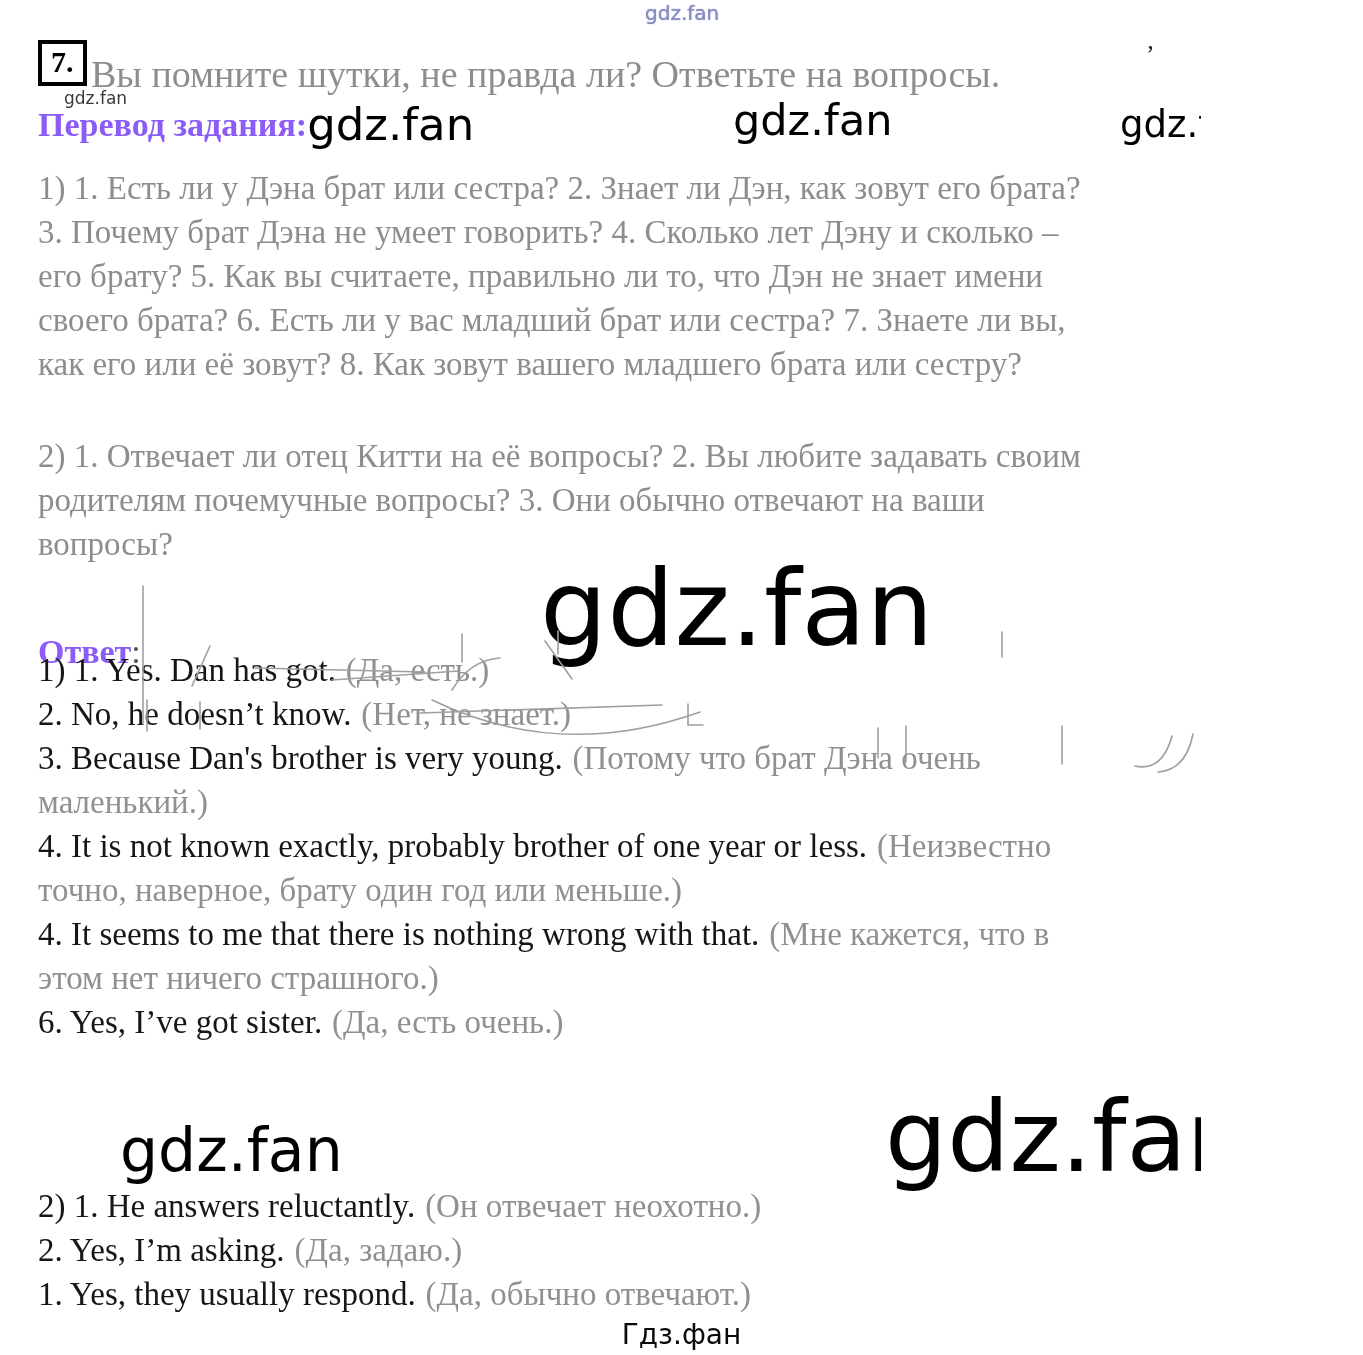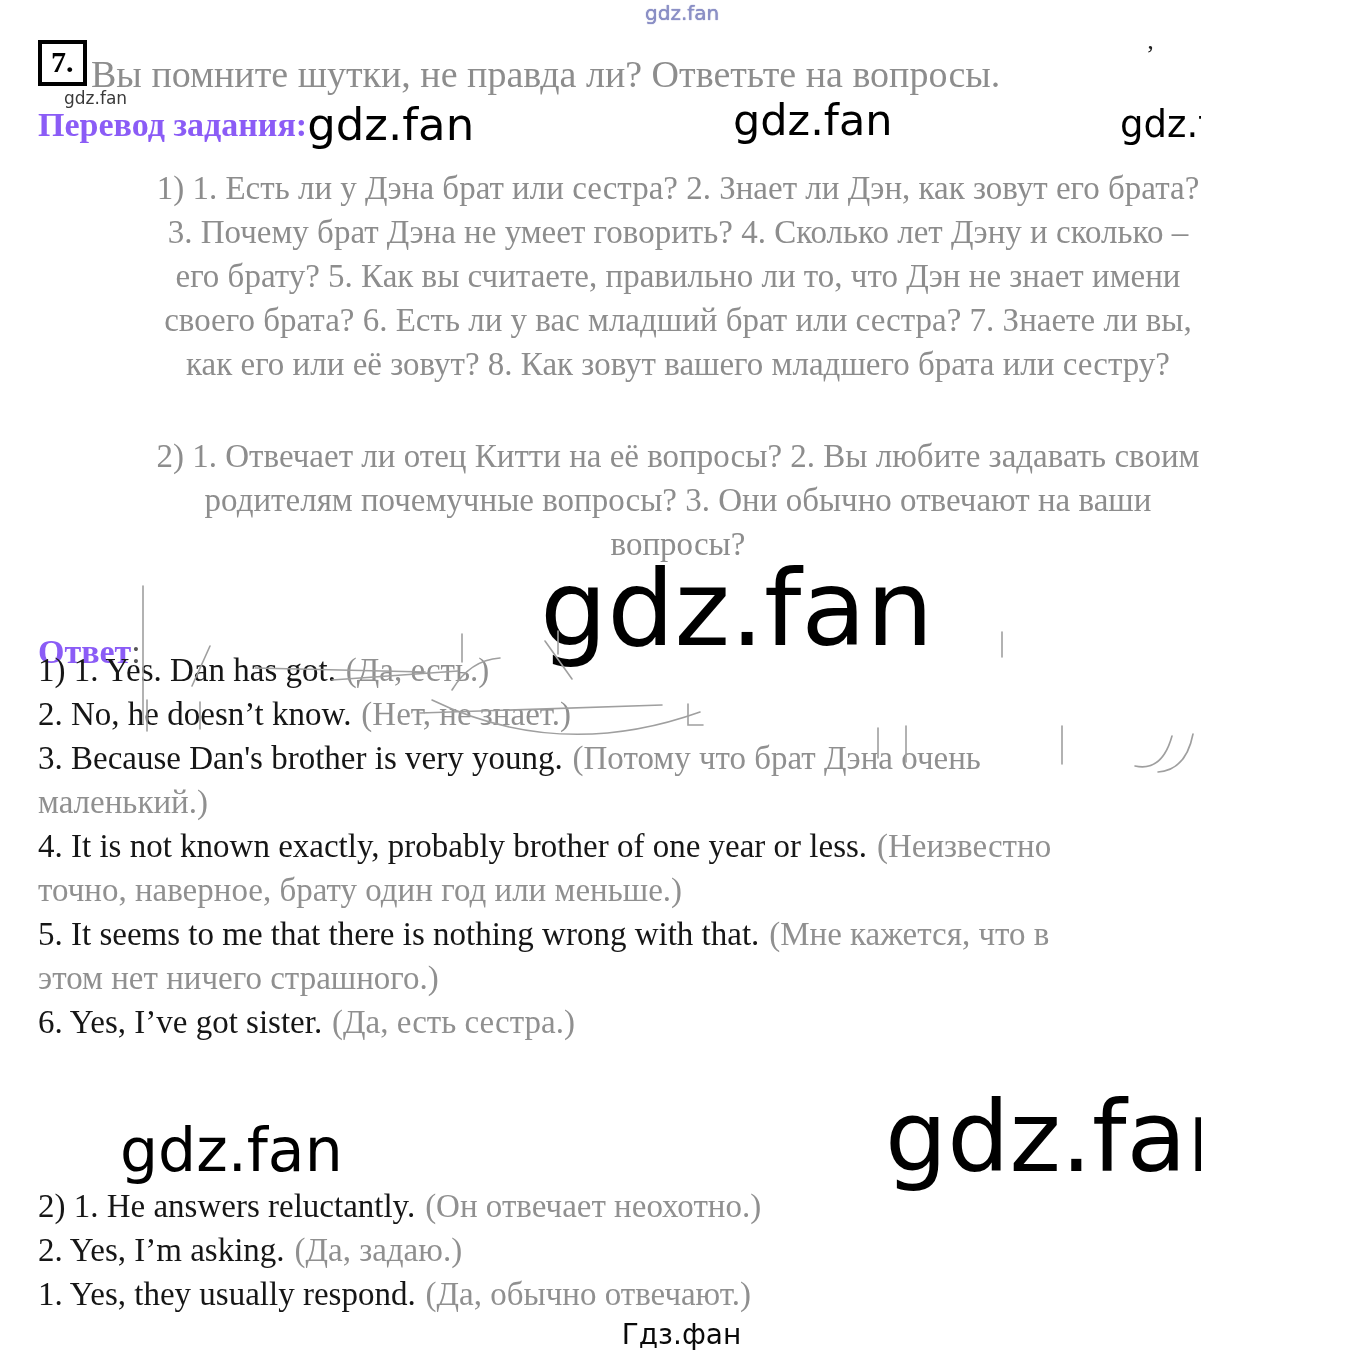--- a/index.html
+++ b/index.html
@@ -8,21 +8,21 @@
     width: 1201px;
     height: 1355px;
     background: #ffffff;
     overflow: hidden;
     font-family: "Liberation Serif", "DejaVu Serif", serif;
   }
   .abs { position: absolute; }
   .serif { font-family: "Liberation Serif", "DejaVu Serif", serif; }
   .sans  { font-family: "DejaVu Sans", "Liberation Sans", sans-serif; }
   .gray  { color: #8d8d8d; }
-  .body-text { font-size: 33px; line-height: 44px; white-space: pre-line; text-align: center; }
+  .body-text { font-size: 33px; line-height: 44px; white-space: pre-line; }
   .task-box {
     border: 4px solid #000;
     font-weight: bold;
     font-size: 30px;
     line-height: 34px;
     padding: 1px 9px 3px 9px;
     color: #000;
     display: inline-block;
   }
   .heading-bold { font-weight: bold; font-size: 34px; color: #8b5cf6; }
@@ -70,23 +70,23 @@
 
   <div class="abs wm sans" style="left:540px; top:556px; font-size:106px;">gdz.fan</div>
 
   <div class="abs" style="left:38px; top:648px; width:1290px;">
     <p class="ans serif"><span class="en">1) 1.  Yes. Dan has got.</span><span class="ru">(Да, есть.)</span></p>
     <p class="ans serif"><span class="en">2. No, he doesn’t know.</span><span class="ru">(Нет, не знает.)</span></p>
     <p class="ans serif"><span class="en">3. Because Dan's brother is very young.</span><span class="ru">(Потому что брат Дэна очень
 маленький.)</span></p>
     <p class="ans serif"><span class="en">4. It is not known exactly, probably brother of one year or less.</span><span class="ru">(Неизвестно
 точно, наверное, брату один год или меньше.)</span></p>
-    <p class="ans serif"><span class="en">5. It seems to me that there is nothing wrong with that.</span><span class="ru">(Мне кажется, что в
+    <p class="ans serif"><span class="en">4. It seems to me that there is nothing wrong with that.</span><span class="ru">(Мне кажется, что в
 этом нет ничего страшного.)</span></p>
-    <p class="ans serif"><span class="en">6.  Yes, I’ve got sister.</span><span class="ru">(Да, есть сестра.)</span></p>
+    <p class="ans serif"><span class="en">6.  Yes, I’ve got sister.</span><span class="ru">(Да, есть очень.)</span></p>
   </div>
 
   <div class="abs wm sans" style="left:120px; top:1120px; font-size:60px;">gdz.fan</div>
 
   <div class="abs wm sans" style="left:885px; top:1088px; font-size:98px;">gdz.fan</div>
 
   <div class="abs" style="left:38px; top:1184px; width:1290px;">
     <p class="ans serif"><span class="en">2) 1. He answers reluctantly.</span><span class="ru">(Он отвечает неохотно.)</span></p>
     <p class="ans serif"><span class="en">2. Yes, I’m asking.</span><span class="ru">(Да, задаю.)</span></p>
     <p class="ans serif"><span class="en">1. Yes, they usually respond.</span><span class="ru">(Да, обычно отвечают.)</span></p>

